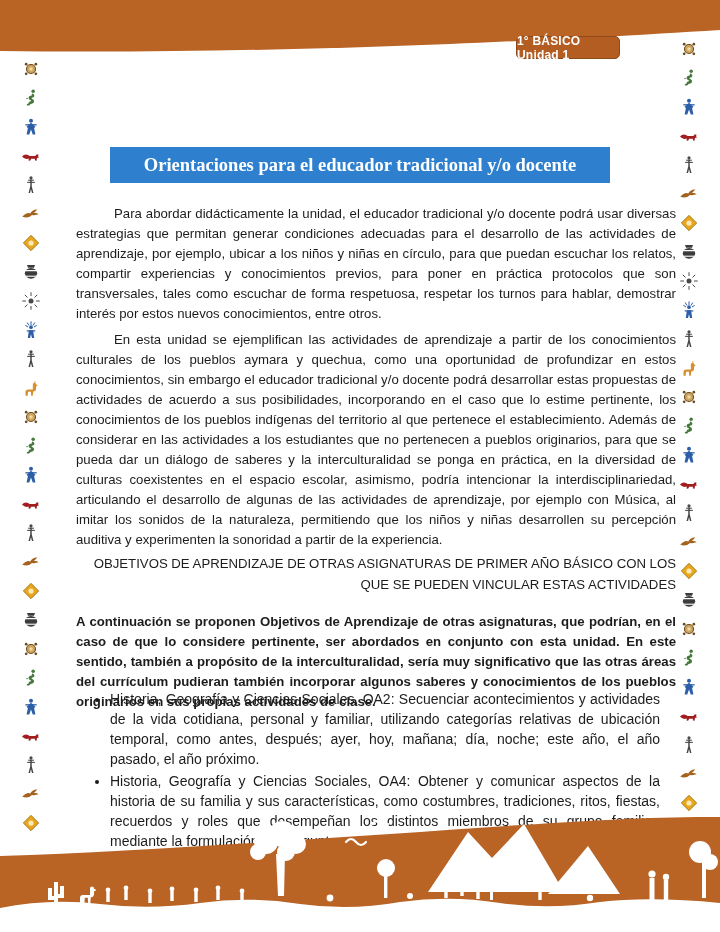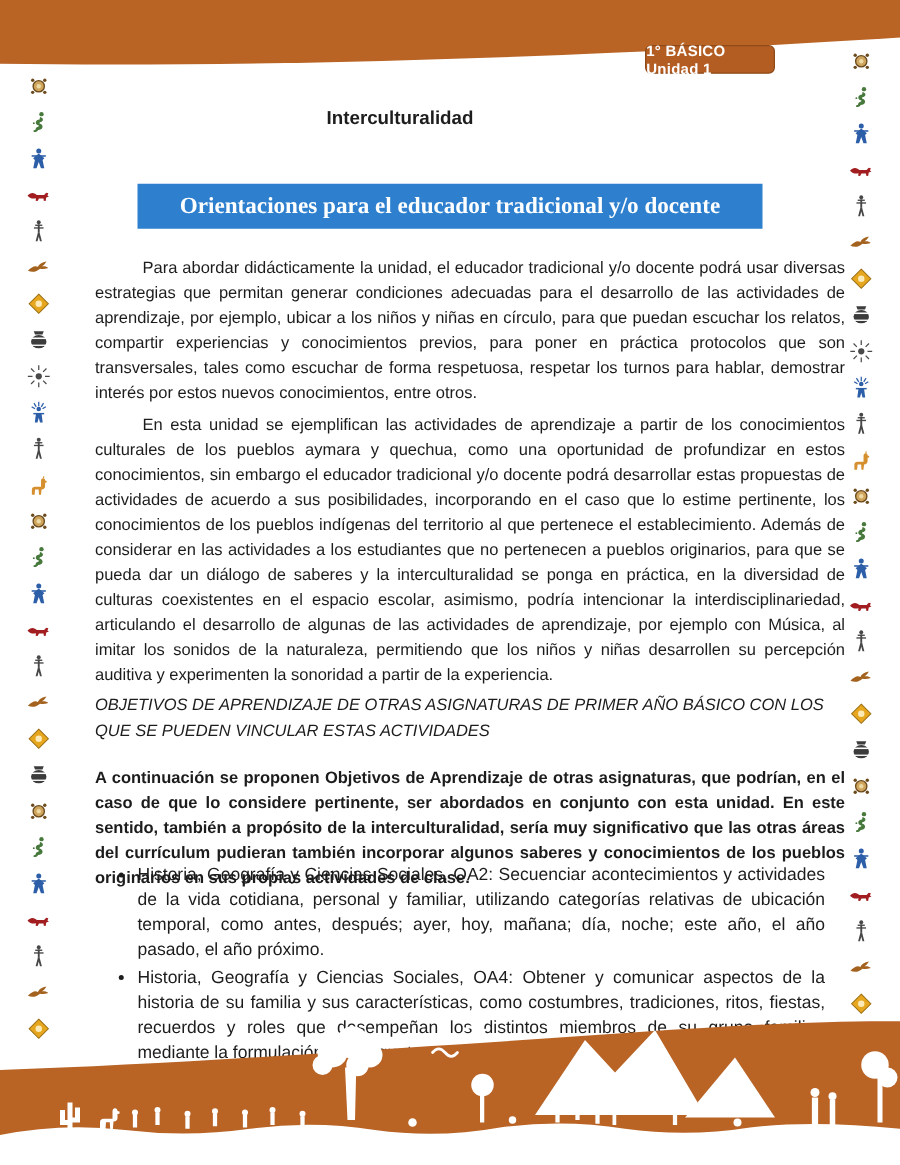--- a/index.html
+++ b/index.html
@@ -24,21 +24,21 @@
     color:#ffffff;font-family:"Liberation Serif",serif;font-weight:bold;font-size:18.5px;
     display:flex;align-items:center;justify-content:center;white-space:nowrap;
   }
   .p{
     position:absolute;left:60px;width:600px;margin:16px;
     font-size:13.2px;line-height:20px;text-align:justify;color:#1c1c1c;
   }
   .indent{text-indent:38px;}
   .pos-p1{top:188px;}
   .pos-p2{top:314px;}
-  .pos-h{top:537px;line-height:21px;text-align:left;font-style:italic;}
+  .pos-h{top:537px;line-height:21px;text-align:right;}
   .pos-p3{top:596px;font-weight:bold;}
   .bullets{
     position:absolute;left:60px;top:689px;width:600px;margin:0;
     padding:0 0 0 50px;box-sizing:border-box;list-style:disc outside;
   }
   .bullets li{font-size:14px;line-height:20px;text-align:justify;margin:0 0 2px 0;}
   .side-col{position:absolute;width:26px;}
   .side-col.left{left:18px;top:54px;}
   .side-col.right{left:676px;top:34px;}
   .slot{height:29px;display:flex;align-items:center;justify-content:center;}
@@ -404,21 +404,20 @@
         </svg>
       </div>
       <div class="slot">
         <svg class="picto" style="color:#e6a71f">
           <use href="#i-diamond"></use>
         </svg>
       </div>
     </div>
 
   <div class="title">
-    <div>Interculturalidad</div>
   </div>
 
   <div class="banner" style="background: rgb(46, 128, 207); align-items: center;">
     <span>Orientaciones para el educador tradicional y/o docente</span>
   </div>
 
   <p class="p indent pos-p1">Para abordar didácticamente la unidad, el educador tradicional y/o docente podrá usar diversas estrategias que permitan generar condiciones adecuadas para el desarrollo de las actividades de aprendizaje, por ejemplo, ubicar a los niños y niñas en círculo, para que puedan escuchar los relatos, compartir experiencias y conocimientos previos, para poner en práctica protocolos que son transversales, tales como escuchar de forma respetuosa, respetar los turnos para hablar, demostrar interés por estos nuevos conocimientos, entre otros.</p>
   <p class="p indent pos-p2">En esta unidad se ejemplifican las actividades de aprendizaje a partir de los conocimientos culturales de los pueblos aymara y quechua, como una oportunidad de profundizar en estos conocimientos, sin embargo el educador tradicional y/o docente podrá desarrollar estas propuestas de actividades de acuerdo a sus posibilidades, incorporando en el caso que lo estime pertinente, los conocimientos de los pueblos indígenas del territorio al que pertenece el establecimiento. Además de considerar en las actividades a los estudiantes que no pertenecen a pueblos originarios, para que se pueda dar un diálogo de saberes y la interculturalidad se ponga en práctica, en la diversidad de culturas coexistentes en el espacio escolar, asimismo, podría intencionar la interdisciplinariedad, articulando el desarrollo de algunas de las actividades de aprendizaje, por ejemplo con Música, al imitar los sonidos de la naturaleza, permitiendo que los niños y niñas desarrollen su percepción auditiva y experimenten la sonoridad a partir de la experiencia.</p>
   <div class="p pos-h">OBJETIVOS DE APRENDIZAJE DE OTRAS ASIGNATURAS DE PRIMER AÑO BÁSICO CON LOS QUE SE PUEDEN VINCULAR ESTAS ACTIVIDADES</div>
   <p class="p pos-p3">A continuación se proponen Objetivos de Aprendizaje de otras asignaturas, que podrían, en el caso de que lo considere pertinente, ser abordados en conjunto con esta unidad. En este sentido, también a propósito de la interculturalidad, sería muy significativo que las otras áreas del currículum pudieran también incorporar algunos saberes y conocimientos de los pueblos originarios en sus propias actividades de clase.</p>

